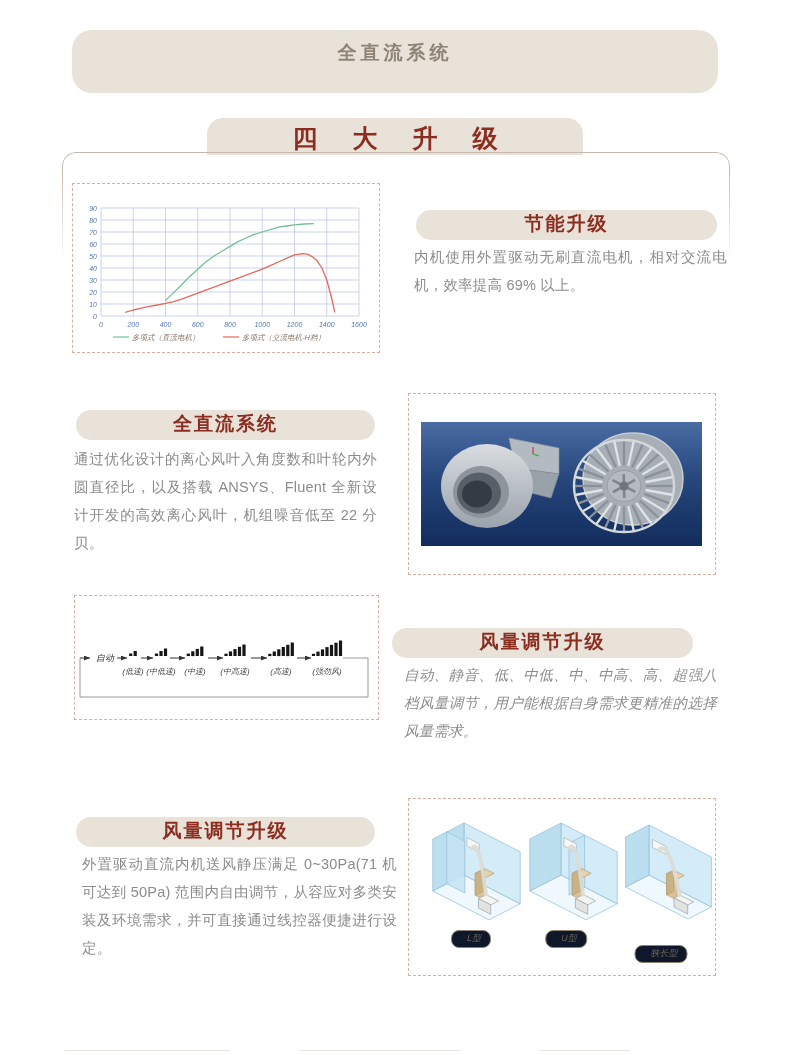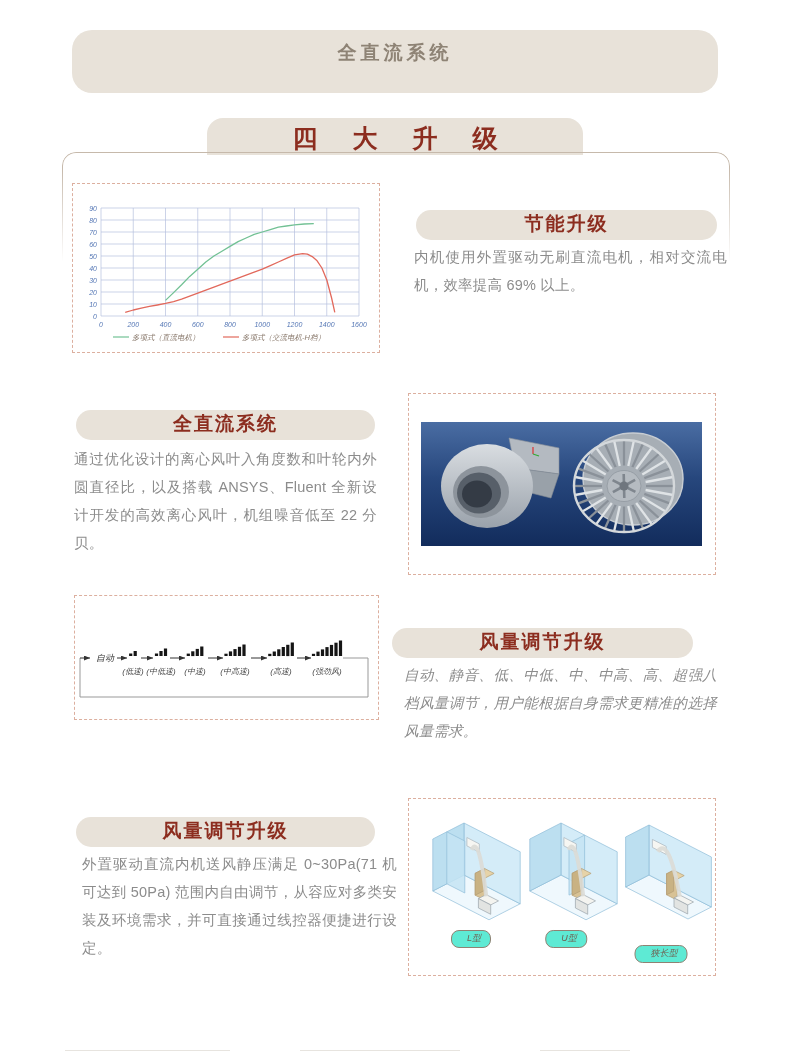--- a/index.html
+++ b/index.html
@@ -54,21 +54,21 @@
   #body-noise{left:74px;top:445px;width:303px;}
   #body-airflow{left:404px;top:661px;width:313px;font-style:italic;}
   #body-pressure{left:82px;top:850px;width:315px;}
   .chart-svg,.flow-svg,.rooms-svg,.photo-svg{position:absolute;left:0;top:0;}
   .tick{font-size:7px;fill:#5577b5;font-family:"Liberation Sans",sans-serif;}
   .legend-t{font-size:7.5px;fill:#8a7a6d;font-family:"Liberation Sans",sans-serif;}
   .flow-label{font-size:8px;fill:#4a4a4a;font-family:"Liberation Sans",sans-serif;}
   .flow-start{font-size:9px;fill:#333;font-family:"Liberation Sans",sans-serif;}
   .room-chip{
     position:absolute;transform:translateX(-50%);border:1px solid #8f8273;border-radius:8px;
-    font-size:9px;color:#6f6354;padding:1px 9px 2px 15px;background:#5eead4;white-space:nowrap;
+    font-size:9px;color:#6f6354;padding:1px 9px 2px 15px;background:#0f172a;white-space:nowrap;
   }
   .hl{position:absolute;height:1px;background:rgba(175,165,150,0.3);}
 </style>
 </head>
 <body>
 
 <div class="header-banner">
   <span>全直流系统</span>
 </div>
 

